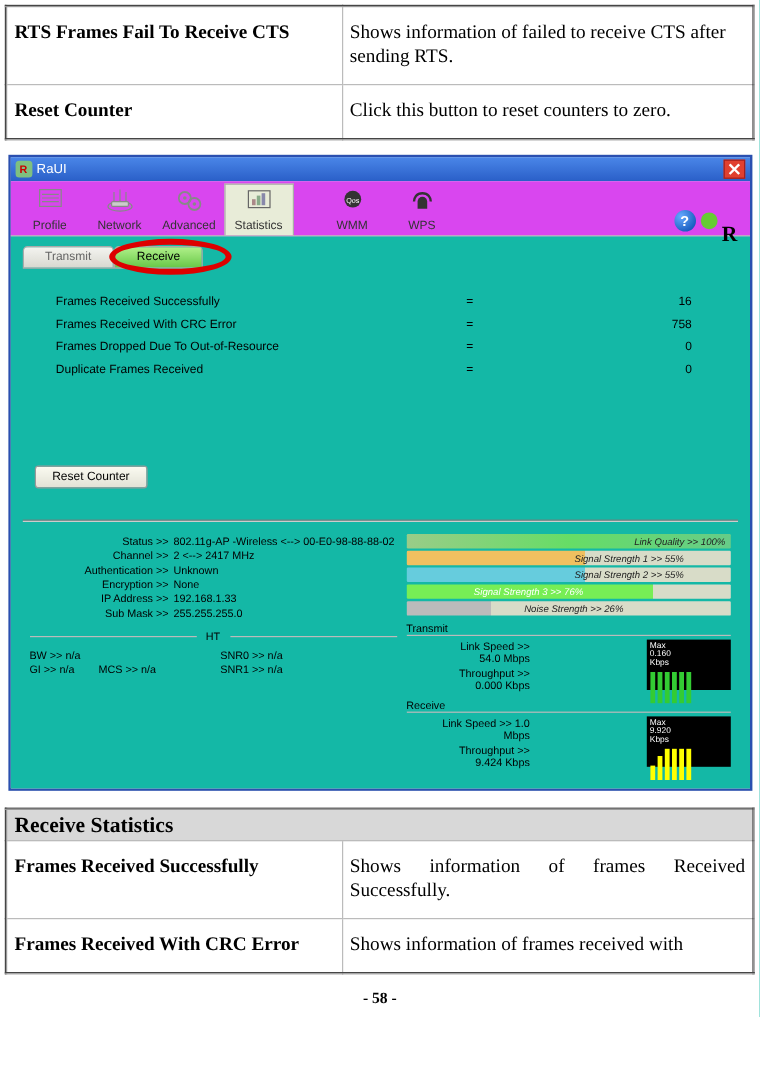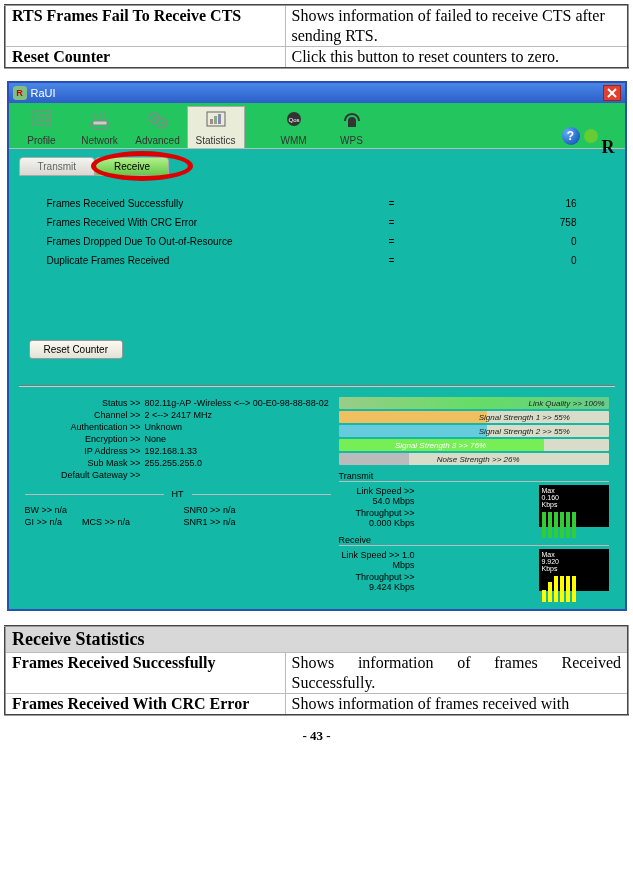--- a/index.html
+++ b/index.html
@@ -11,21 +11,21 @@
       font-size: 14px;
     }
     table.descr {
       width: 100%;
       border-collapse: collapse;
       border: 2px outset #999;
       margin-bottom: 12px;
     }
     table.descr td {
       border: 1px inset #bbb;
-      padding: 0 6px;
+      padding: 12px 6px;
       vertical-align: top;
       font-size: 16px;
       line-height: 1.25;
     }
     table.descr td.first {
       width: 280px;
       font-weight: bold;
     }
     table.descr th.section-header {
       text-align: left;
@@ -73,21 +73,21 @@
       background: #e04030;
       border: 1px solid #a02020;
       color: white;
       display: flex;
       align-items: center;
       justify-content: center;
       font-weight: bold;
     }
 
     .toolbar {
-      background: #22c55e;
+      background: #d946ef;
       border-bottom: 1px solid #bbb;
       display: flex;
       align-items: flex-end;
       height: 46px;
       padding: 0 4px;
       gap: 0;
     }
     .tool-item {
       width: 58px;
       text-align: center;
@@ -267,20 +267,21 @@
     .speed-block { margin-top: 6px; }
     .speed-title {
       font-size: 9px;
       border-bottom: 1px solid #bbb;
       margin-bottom: 3px;
     }
     .speed-row {
       display: flex;
       font-size: 9px;
       padding: 1px 0;
+      margin-left: 27px;
     }
     .speed-lbl { width: 80px; text-align: right; padding-right: 4px; }
     .graph {
       width: 70px;
       height: 42px;
       background: #000;
       color: #fff;
       font-size: 7px;
       padding: 2px 3px;
       float: right;
@@ -442,24 +443,20 @@
             <div class="info-lbl">Encryption &gt;&gt;</div>
             <div class="info-val">None</div>
           </div>
         <div class="info-row">
             <div class="info-lbl">IP Address &gt;&gt;</div>
             <div class="info-val">192.168.1.33</div>
           </div>
         <div class="info-row">
             <div class="info-lbl">Sub Mask &gt;&gt;</div>
             <div class="info-val">255.255.255.0</div>
-          </div>
-        <div class="info-row">
-            <div class="info-lbl">Default Gateway &gt;&gt;</div>
-            <div class="info-val"></div>
           </div>
 
         <div class="ht-div">
           <div class="ht-line"></div>
             <div class="ht-text">HT</div>
             <div class="ht-line"></div>
         </div>
         <div class="ht-grid">
           <div>BW &gt;&gt; n/a</div>
           <div>SNR0 &gt;&gt; n/a</div>
@@ -552,13 +549,13 @@
     <td class="first">Frames Received Successfully</td>
     <td class="just">Shows information of frames Received Successfully.</td>
   </tr>
   <tr>
     <td class="first">Frames Received With CRC Error</td>
     <td>Shows information of frames received with</td>
   </tr>
 </tbody>
   </table>
 
-<div class="pagenum"><b>- 43 -</b></div>
+<div class="pagenum"><b>- 58 -</b></div>
 
 </body></html>

